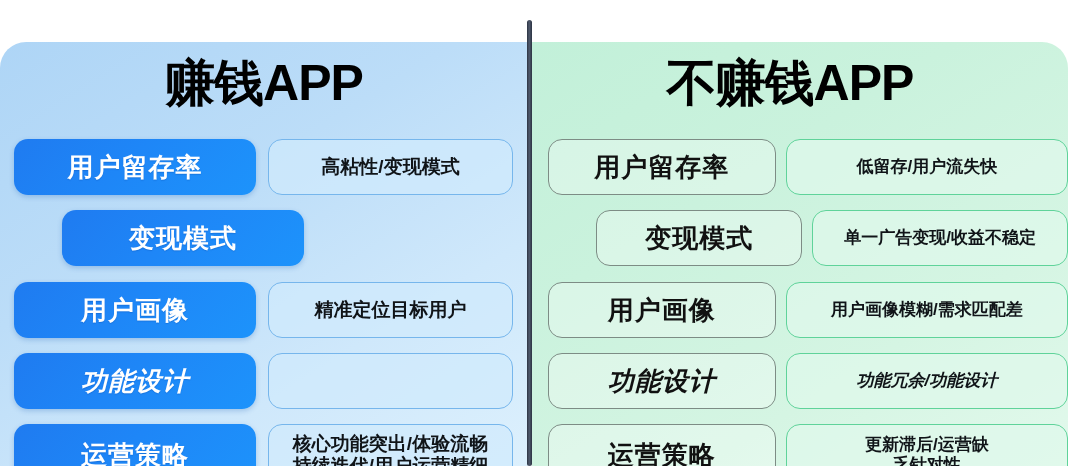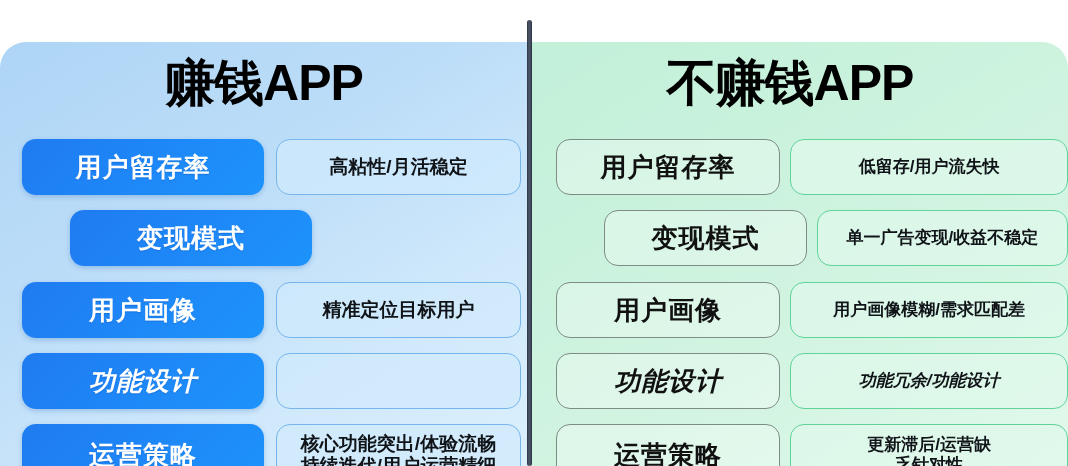--- a/index.html
+++ b/index.html
@@ -76,21 +76,20 @@
     left: 0;
     right: 0;
   }
   .row {
     position: absolute;
     left: 0;
     right: 0;
     height: 56px;
     display: flex;
     align-items: center;
-    padding-left: 8px;
   }
   .row-0 { top: 42px; }
   .row-1 { top: 113px; margin-left: 48px; }
   .row-2 { top: 185px; }
   .row-3 { top: 256px; font-style: italic; }
   .row-4 { top: 327px; height: 62px; }
 
   
   .chip {
     box-sizing: border-box;
@@ -156,21 +155,21 @@
 <body>
 
 <div class="canvas">
 
   <div class="panel panel-left">
     <div class="rows">
 
       <div class="row row-0">
         <div class="chip chip-blue">用户留存率</div>
         <div class="valbox valbox-blue">
-          <span class="txt">高粘性/月活稳定</span>
+          <span class="txt">高粘性/变现模式</span>
         </div>
       </div>
 
       <div class="row row-1">
         <div class="chip chip-blue">变现模式</div>
       </div>
 
       <div class="row row-2">
         <div class="chip chip-blue">用户画像</div>
         <div class="valbox valbox-blue">

